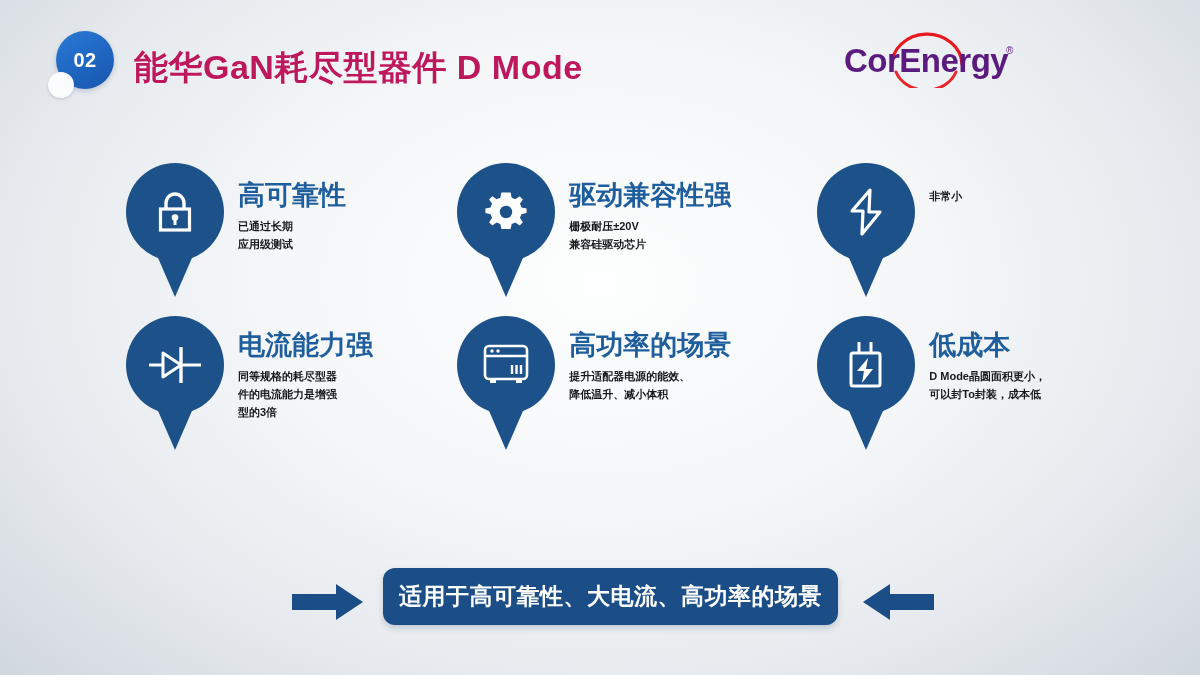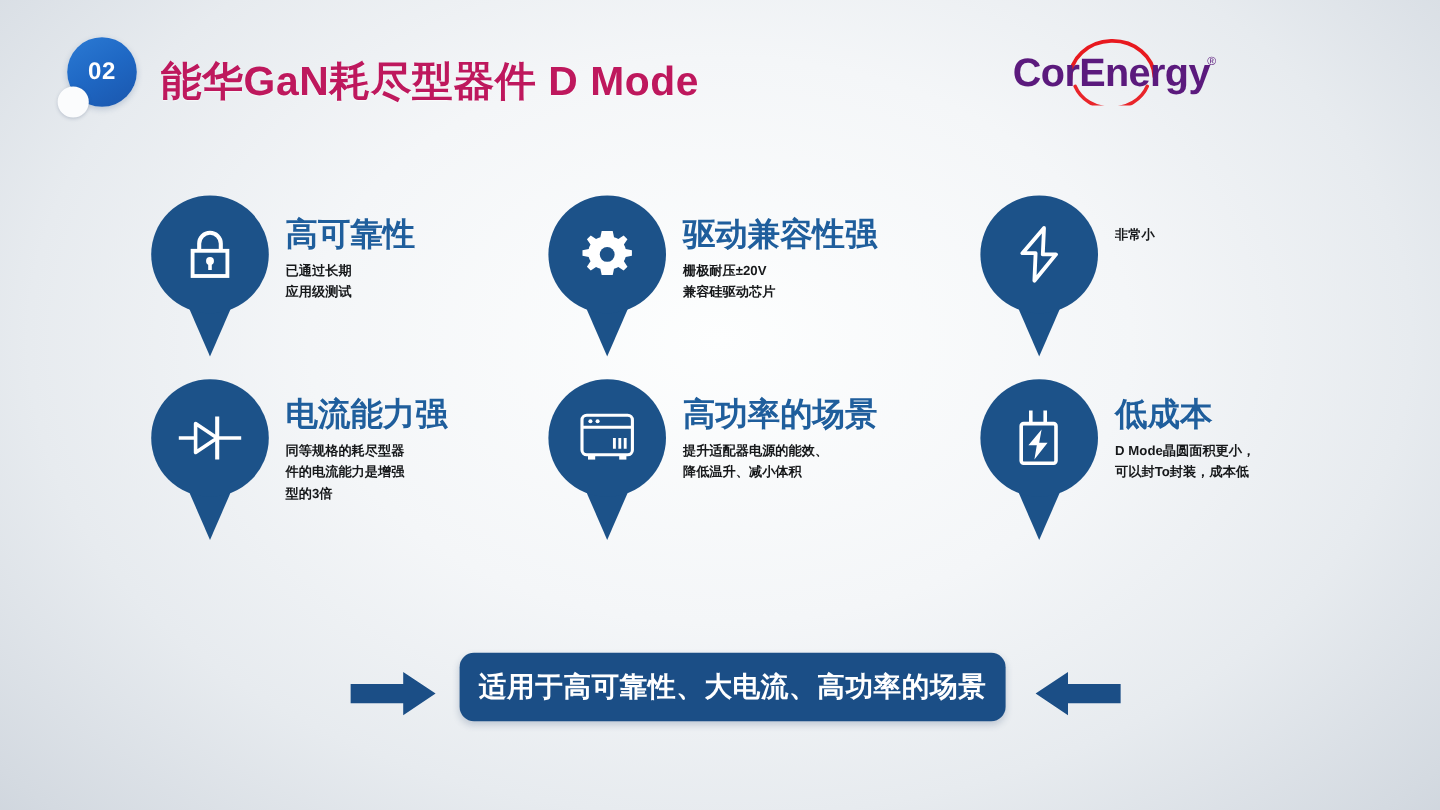--- a/index.html
+++ b/index.html
@@ -163,21 +163,21 @@
   }
   .f-body div { white-space: nowrap; }
 
   
   .row-2 .txt { padding-top: 14px; }
 
   
   .banner-zone {
     position: absolute;
     left: 0;
-    top: 544px;
+    top: 568px;
     width: 1200px;
     height: 72px;
   }
 
   .arrow {
     position: absolute;
     top: 14px;
     width: 72px;
     height: 40px;
   }

